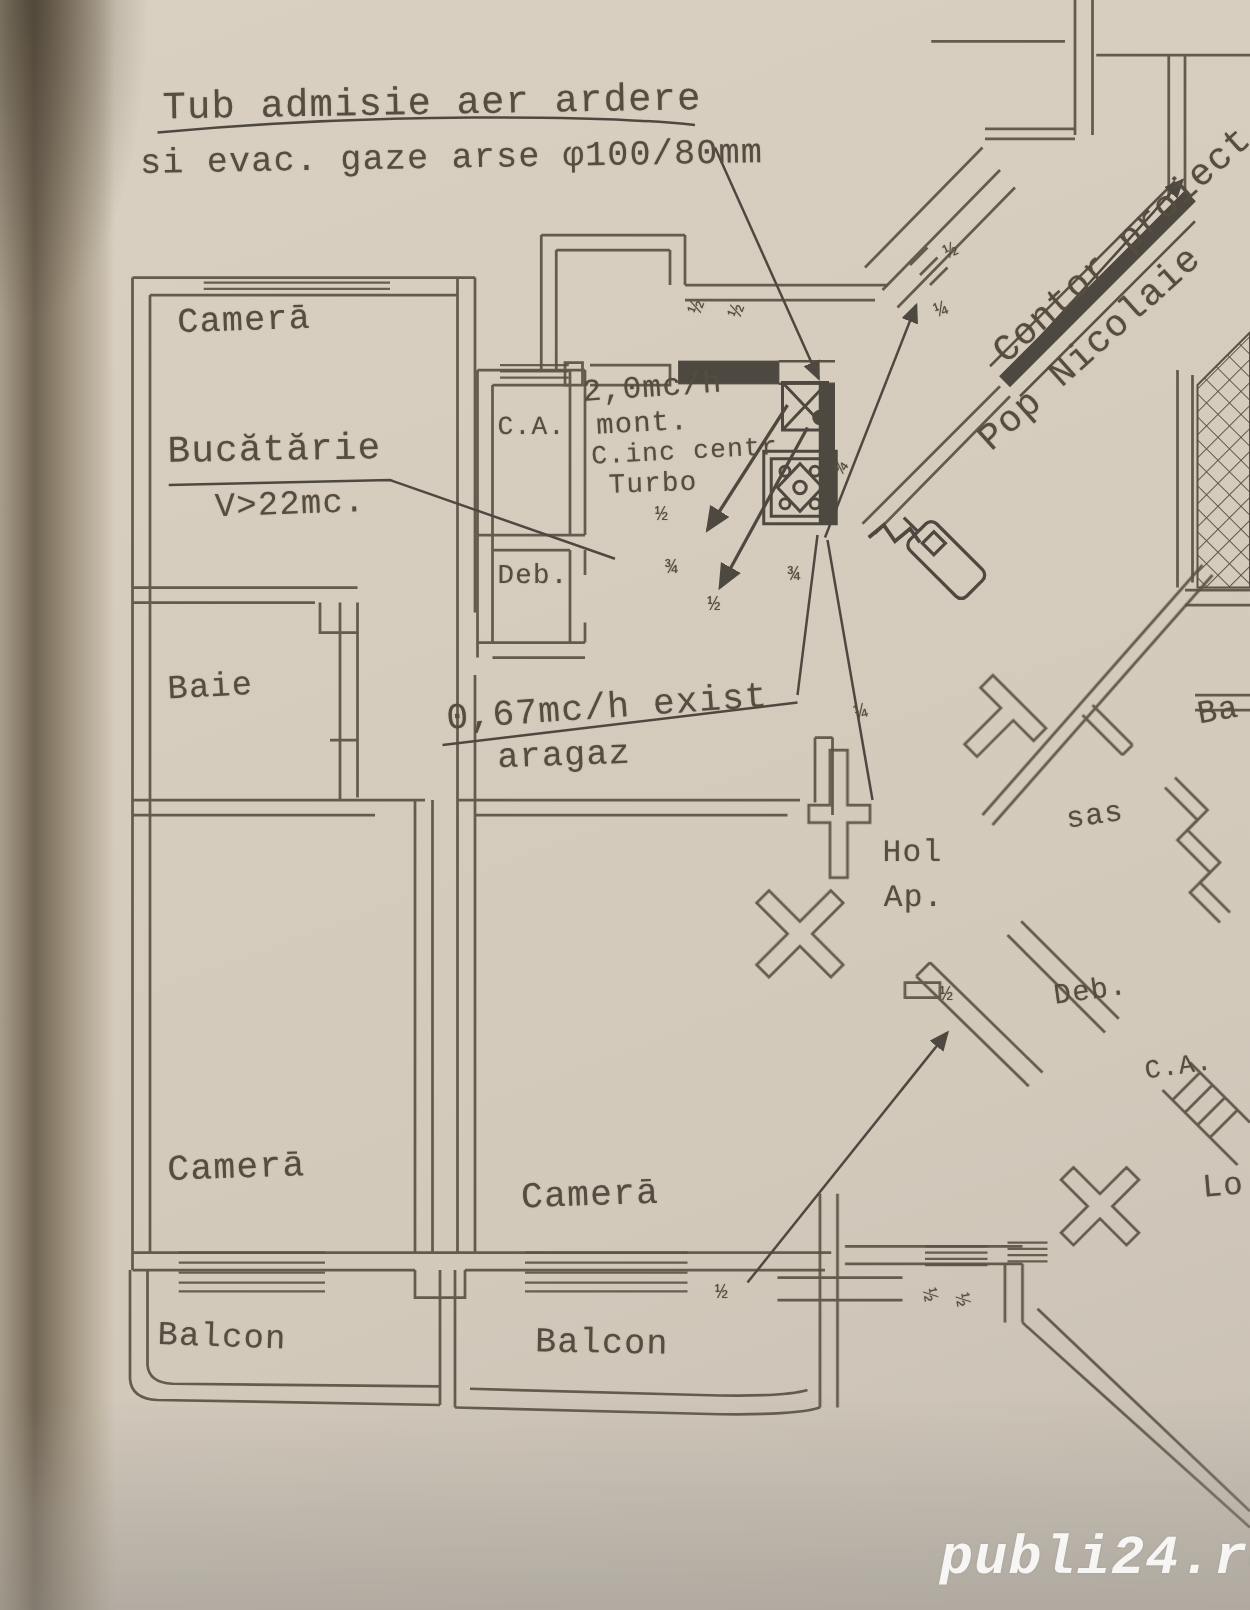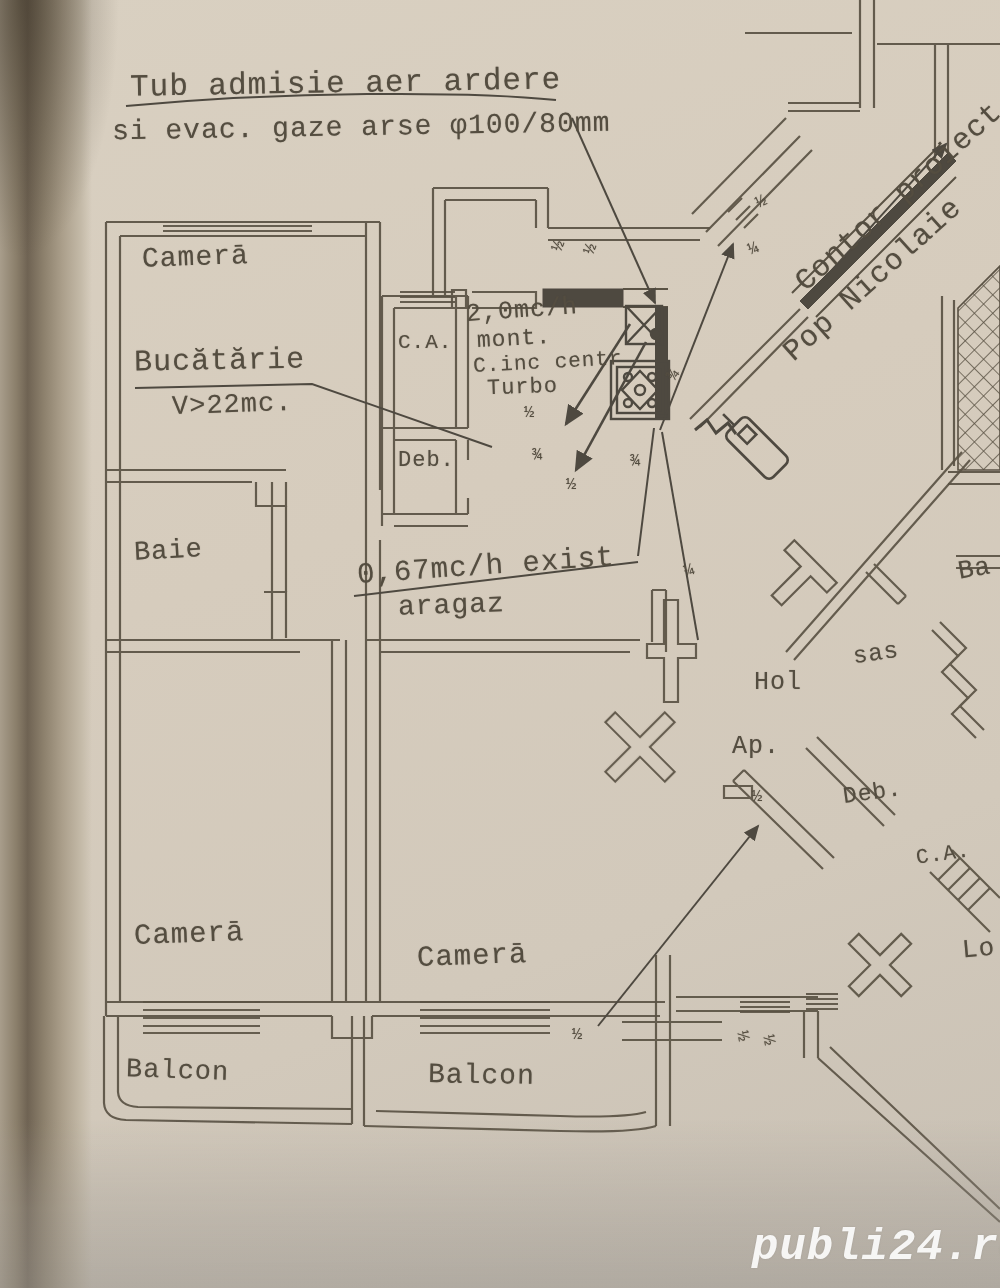--- a/index.html
+++ b/index.html
@@ -219,22 +219,22 @@
   <div class="hand" style="left:477px;top:328px;font-size:23px;transform:rotate(-3deg);">mont.</div>
   <div class="hand" style="left:473px;top:352px;font-size:21px;transform:rotate(-3deg);">C.inc centr</div>
   <div class="hand" style="left:487px;top:377px;font-size:22px;transform:rotate(-2deg);">Turbo</div>
 
   <div class="hand" style="left:357px;top:552px;font-size:29px;transform:rotate(-4deg);">0,67mc/h exist</div>
   <div class="hand" style="left:398px;top:592px;font-size:28px;transform:rotate(-2deg);">aragaz</div>
 
   <div class="hand" style="left:790px;top:275px;font-size:30px;transform:rotate(-42deg);transform-origin:left top;">Contor proiect 2</div>
   <div class="hand" style="left:778px;top:345px;font-size:30px;transform:rotate(-42deg);transform-origin:left top;">Pop Nicolaie</div>
 
-  <div class="hand" style="left:706px;top:670px;font-size:25px;margin-left:48px;">Hol</div>
-  <div class="hand" style="left:732px;top:706px;font-size:25px;margin-top:28px;">Ap.</div>
+  <div class="hand" style="left:706px;top:670px;font-size:25px;">Hol</div>
+  <div class="hand" style="left:707px;top:706px;font-size:25px;">Ap.</div>
   <div class="hand" style="left:853px;top:642px;font-size:24px;transform:rotate(-8deg);">sas</div>
   <div class="hand" style="left:958px;top:556px;font-size:26px;transform:rotate(-10deg);">Ba</div>
   <div class="hand" style="left:843px;top:782px;font-size:23px;transform:rotate(-8deg);">Deb.</div>
   <div class="hand" style="left:916px;top:844px;font-size:21px;transform:rotate(-8deg);">C.A.</div>
   <div class="hand" style="left:962px;top:936px;font-size:26px;transform:rotate(-5deg);">Lo</div>
 
   <div class="hand frac" style="left:524px;top:404px;">½</div>
   <div class="hand frac" style="left:532px;top:446px;">¾</div>
   <div class="hand frac" style="left:566px;top:476px;">½</div>
   <div class="hand frac" style="left:630px;top:452px;">¾</div>

